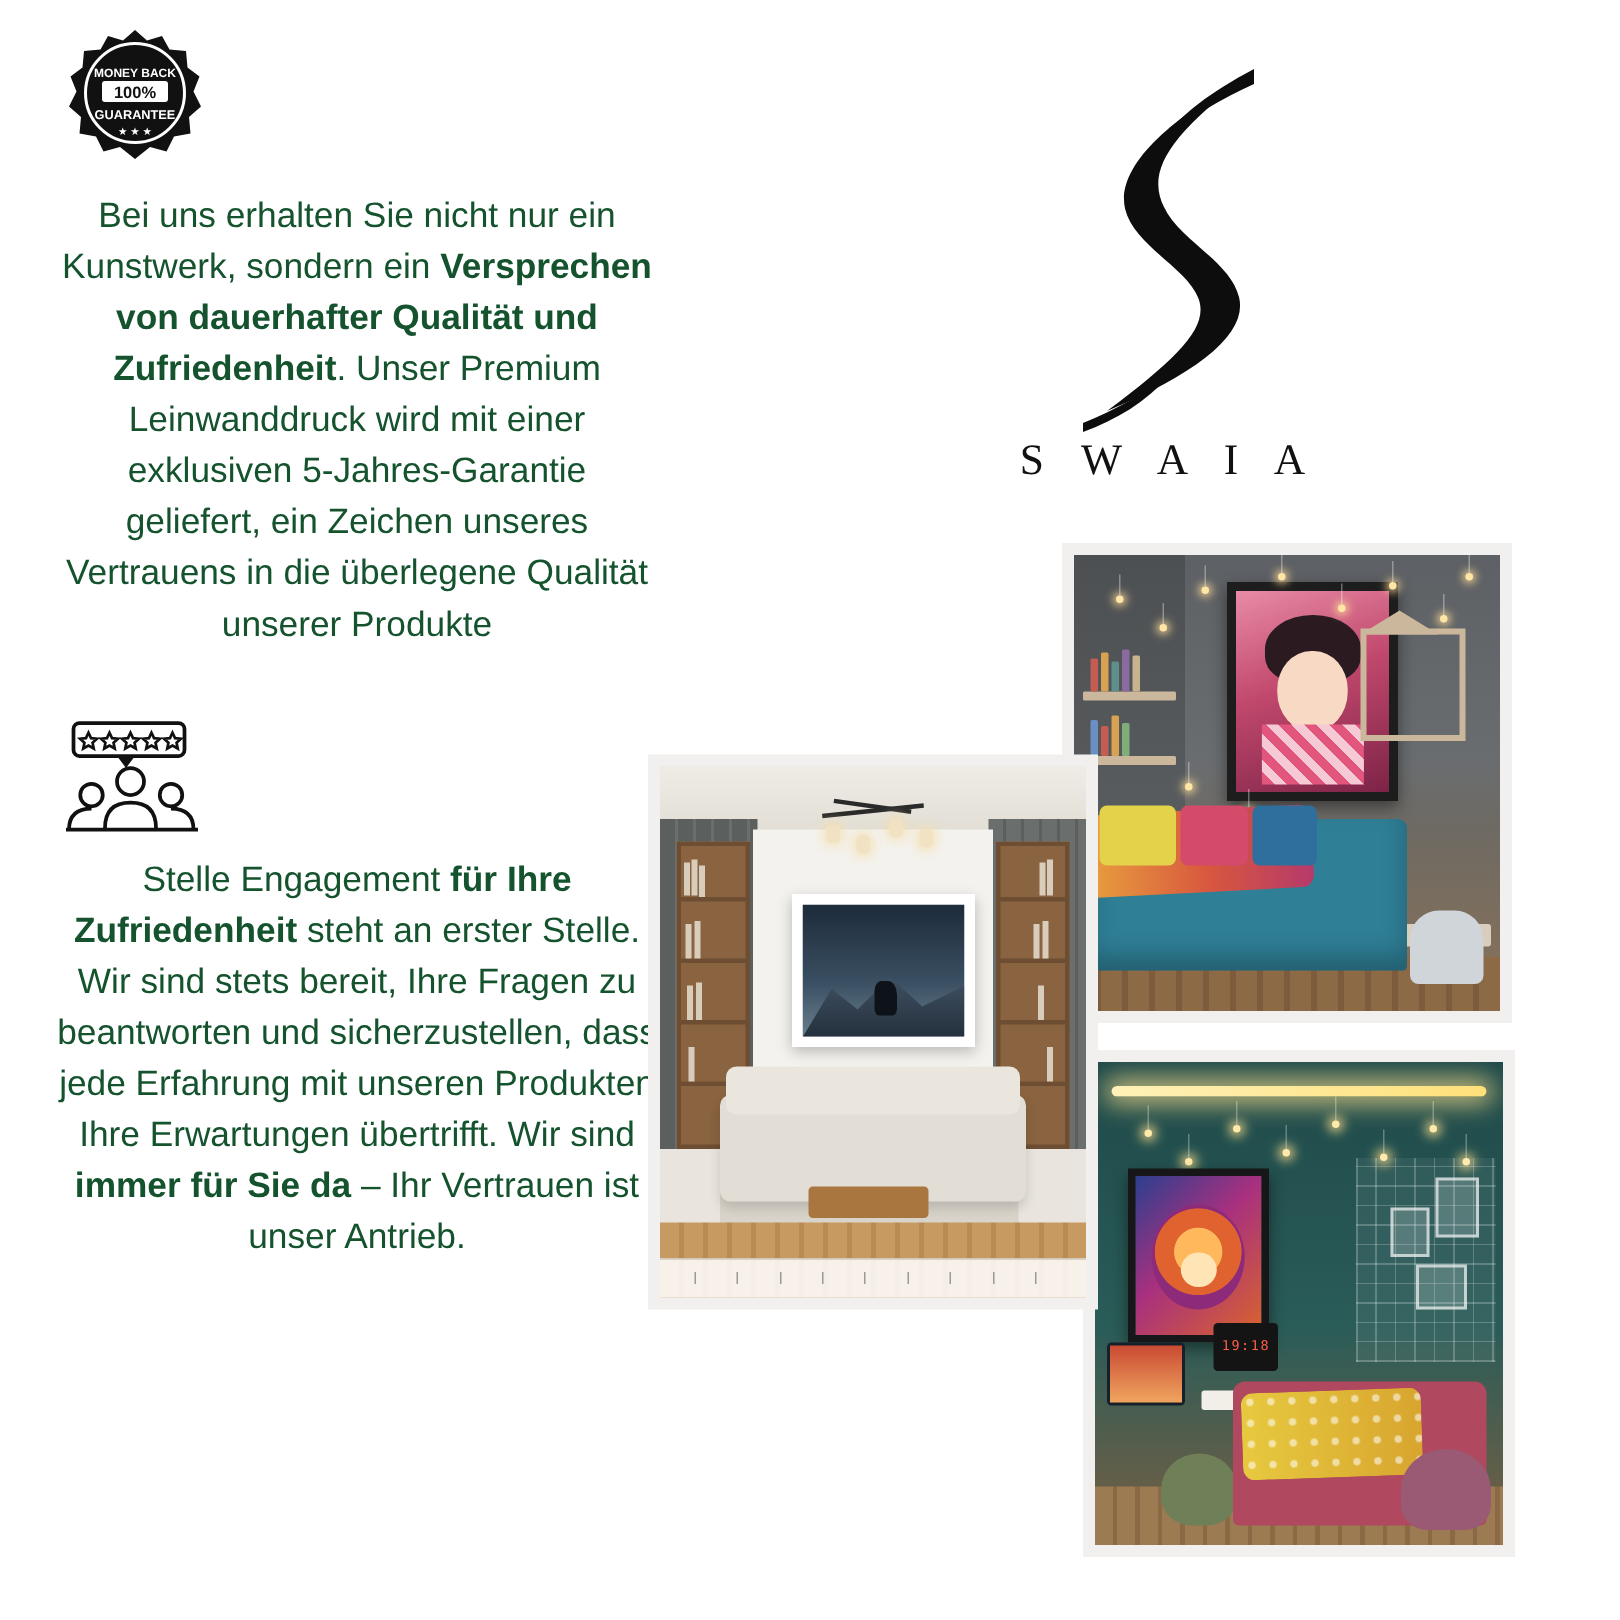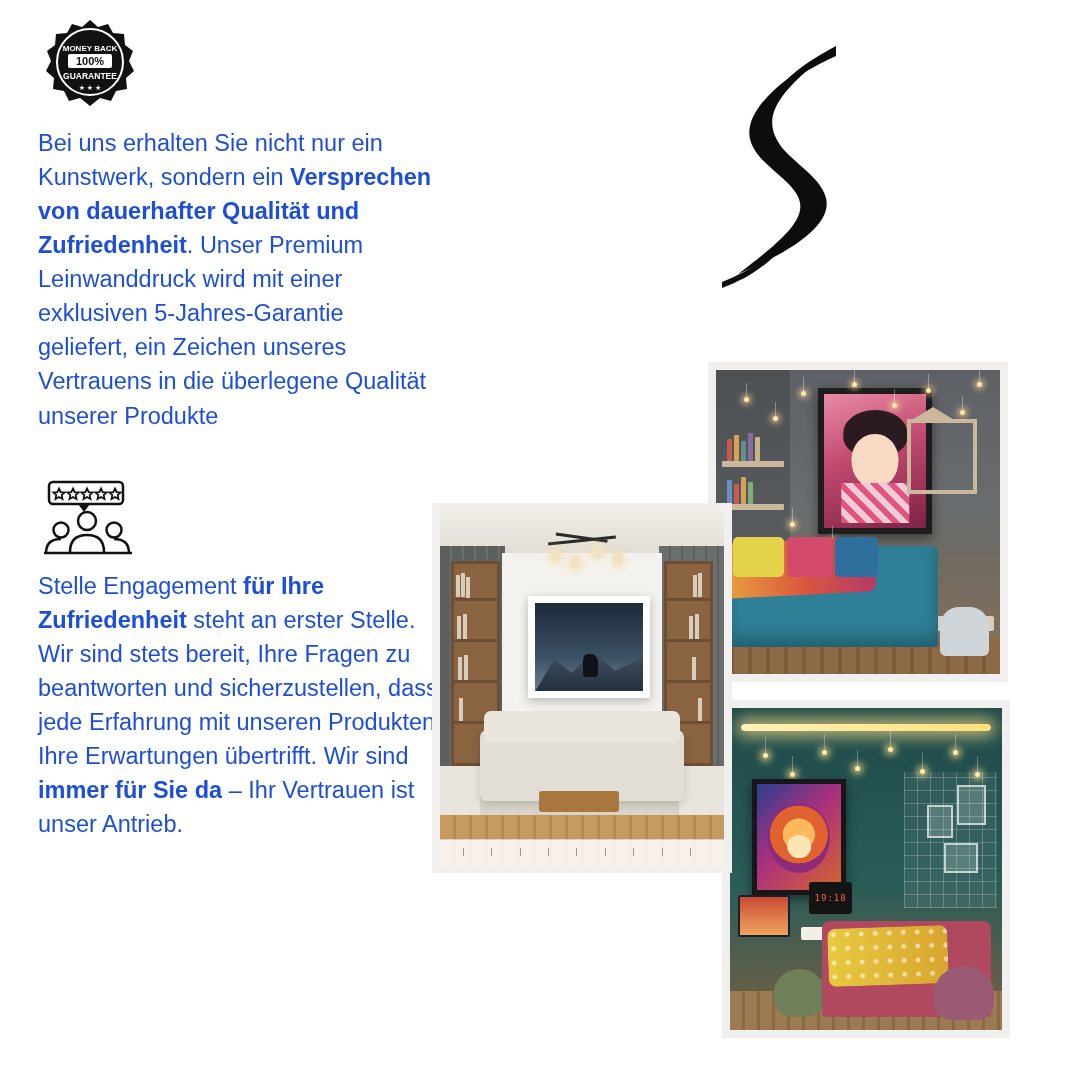--- a/index.html
+++ b/index.html
@@ -47,22 +47,23 @@
     margin: 0 0 6px 0;
     line-height: 1.18;
     color: #121212;
   }
   .block-title.big {
     font-size: 33px;
   }
   .block-text {
     font-size: 23.5px;
     line-height: 1.45;
-    color: #1d4ed8;
+    color: #14532d;
     margin: 0;
+    text-align: center;
   }
   .block-text b { font-weight: bold; }
 
   .section-two {
     margin-top: 46px;
   }
 
   
   .satisfaction-icon {
     width: 98px;
@@ -431,20 +432,21 @@
   </div>
 
   <div class="logo-wrap">
     <div class="logo-mark">
       <svg viewBox="0 0 230 255" width="230" height="255" aria-hidden="true">
         <path d="M170 10 C120 48 104 72 116 96 C126 118 160 132 166 156 C172 180 140 206 78 232 C126 196 146 176 139 157 C131 136 96 122 90 97 C84 70 118 38 170 10 Z" fill="#0d0d0d"></path>
         <path d="M176 4 C146 20 128 34 118 48 C134 36 154 24 176 14 Z" fill="#0d0d0d"></path>
         <path d="M62 240 C82 232 104 220 120 208 C104 226 84 238 62 246 Z" fill="#0d0d0d"></path>
       </svg>
     </div>
+    <div class="logo-text">S W A I A</div>
   </div>
 
   <div class="photo photo-anime">
     <div class="inner sc-anime">
       <div class="wall-left"></div>
 
       <div class="shelf" style="left:2%; top:30%; width:22%;"></div>
       <div class="shelf" style="left:2%; top:44%; width:22%;"></div>
       <div class="books" style="left:4%; top:20%; height:10%;">
         <i style="height:22px;background:#c45c52"></i>

